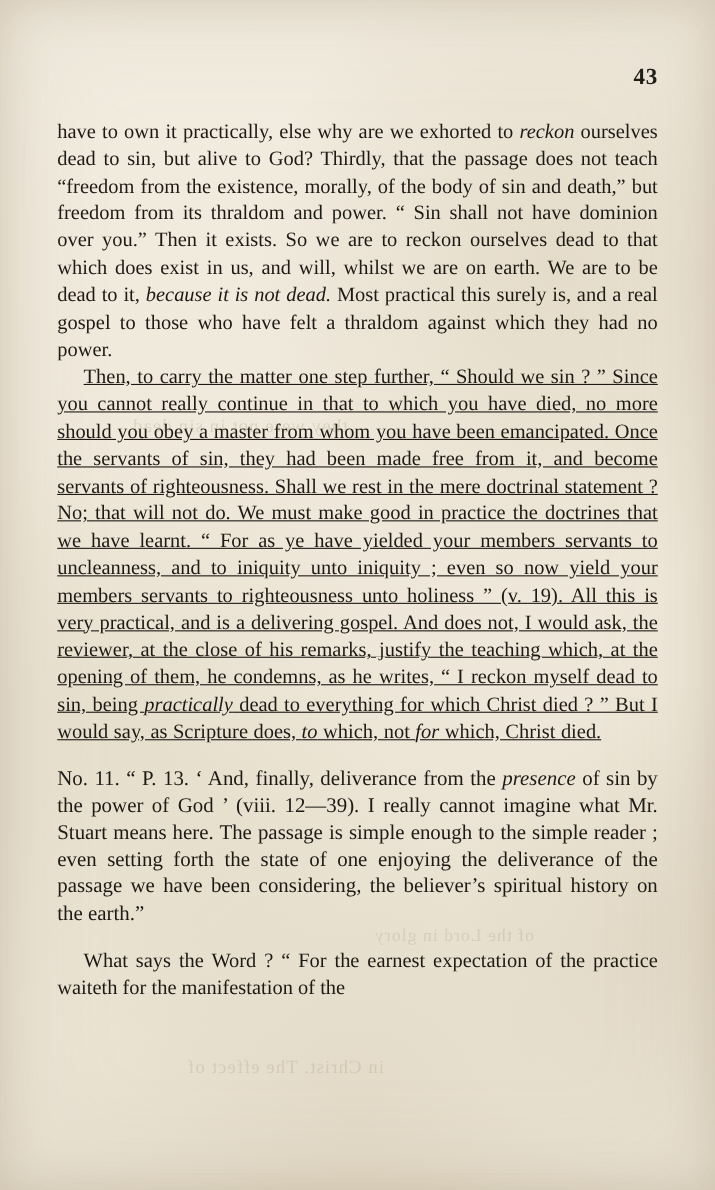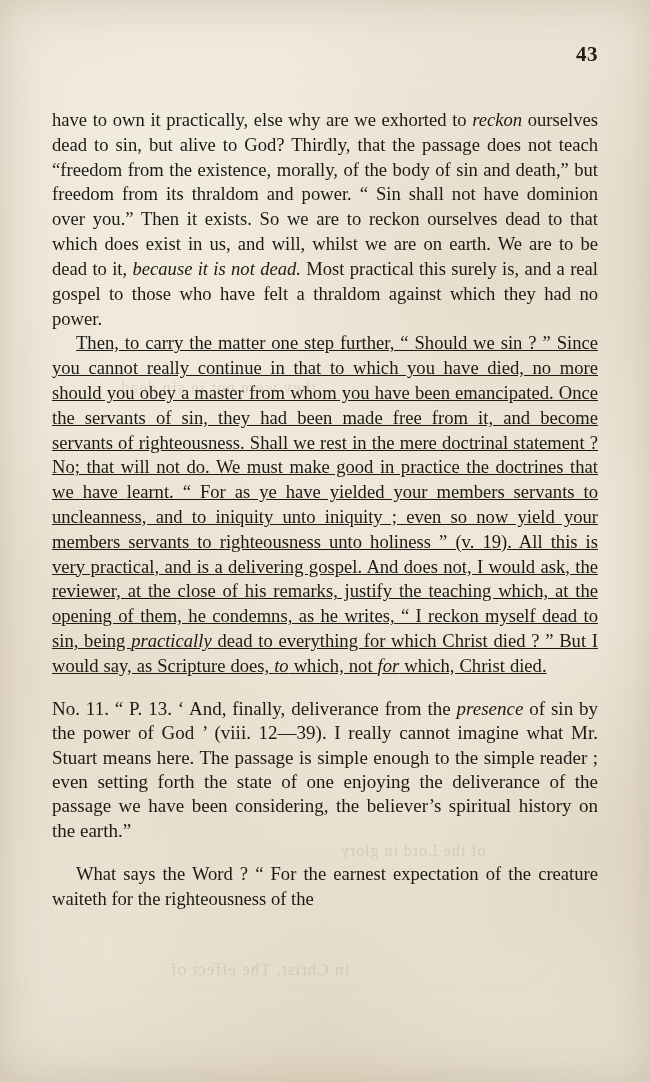--- a/index.html
+++ b/index.html
@@ -64,21 +64,21 @@
   }
   .head-title {
     font-size: 16.5px;
     letter-spacing: 2.0px;
     white-space: nowrap;
     text-transform: uppercase;
   }
   .page-number {
     position: absolute;
     right: 0;
-    bottom: 19px;
+    bottom: 4px;
     font-size: 21px;
     font-weight: bold;
     letter-spacing: 0.5px;
   }
 
   .body-col {
     width: 546px;
     margin: 0 auto;
   }
 
@@ -131,18 +131,18 @@
   </div>
 
   <div class="body-col">
 
     <p class="body"><span>have to own it practically, else why are we exhorted to </span><i>reckon</i><span> ourselves dead to sin, but alive to God? Thirdly, that the passage does not teach “freedom from the existence, morally, of the body of sin and death,” but freedom from its thraldom and power. “ Sin shall not have dominion over you.” Then it exists. So we are to reckon ourselves dead to that which does exist in us, and will, whilst we are on earth. We are to be dead to it, </span><i>because it is not dead.</i><span> Most practical this surely is, and a real gospel to those who have felt a thraldom against which they had no power.</span></p>
 
     <p class="body indent"><span>Then, to carry the matter one step further, “ Should we sin ? ” Since you cannot really continue in that to which you have died, no more should you obey a master from whom you have been emancipated. Once the servants of sin, they had been made free from it, and become servants of righteousness. Shall we rest in the mere doctrinal statement ? No; that will not do. We must make good in practice the doctrines that we have learnt. “ For as ye have yielded your members servants to uncleanness, and to iniquity unto iniquity ; even so now yield your members servants to righteousness unto holiness ” (v. 19). All this is very practical, and is a delivering gospel. And does not, I would ask, the reviewer, at the close of his remarks, justify the teaching which, at the opening of them, he condemns, as he writes, “ I reckon myself dead to sin, being </span><i>practically</i><span> dead to everything for which Christ died ? ” But I would say, as Scripture does, </span><i>to</i><span> which, not </span><i>for</i><span> which, Christ died.</span></p>
 
     <p class="note"><span>No. 11. “ P. 13. ‘ And, finally, deliverance from the </span><i>presence</i><span> of sin by the power of God ’ (viii. 12—39). I really cannot imagine what Mr. Stuart means here. The passage is simple enough to the simple reader ; even setting forth the state of one enjoying the deliverance of the passage we have been considering, the believer’s spiritual history on the earth.”</span></p>
 
-    <p class="closing">What says the Word ? “ For the earnest expectation of the creature waiteth for the righteousness of the</p>
+    <p class="closing">What says the Word ? “ For the earnest expectation of the practice waiteth for the manifestation of the</p>
 
   </div>
 </div>
 
 <div class="edge-shade"></div>
 
 </body></html>

